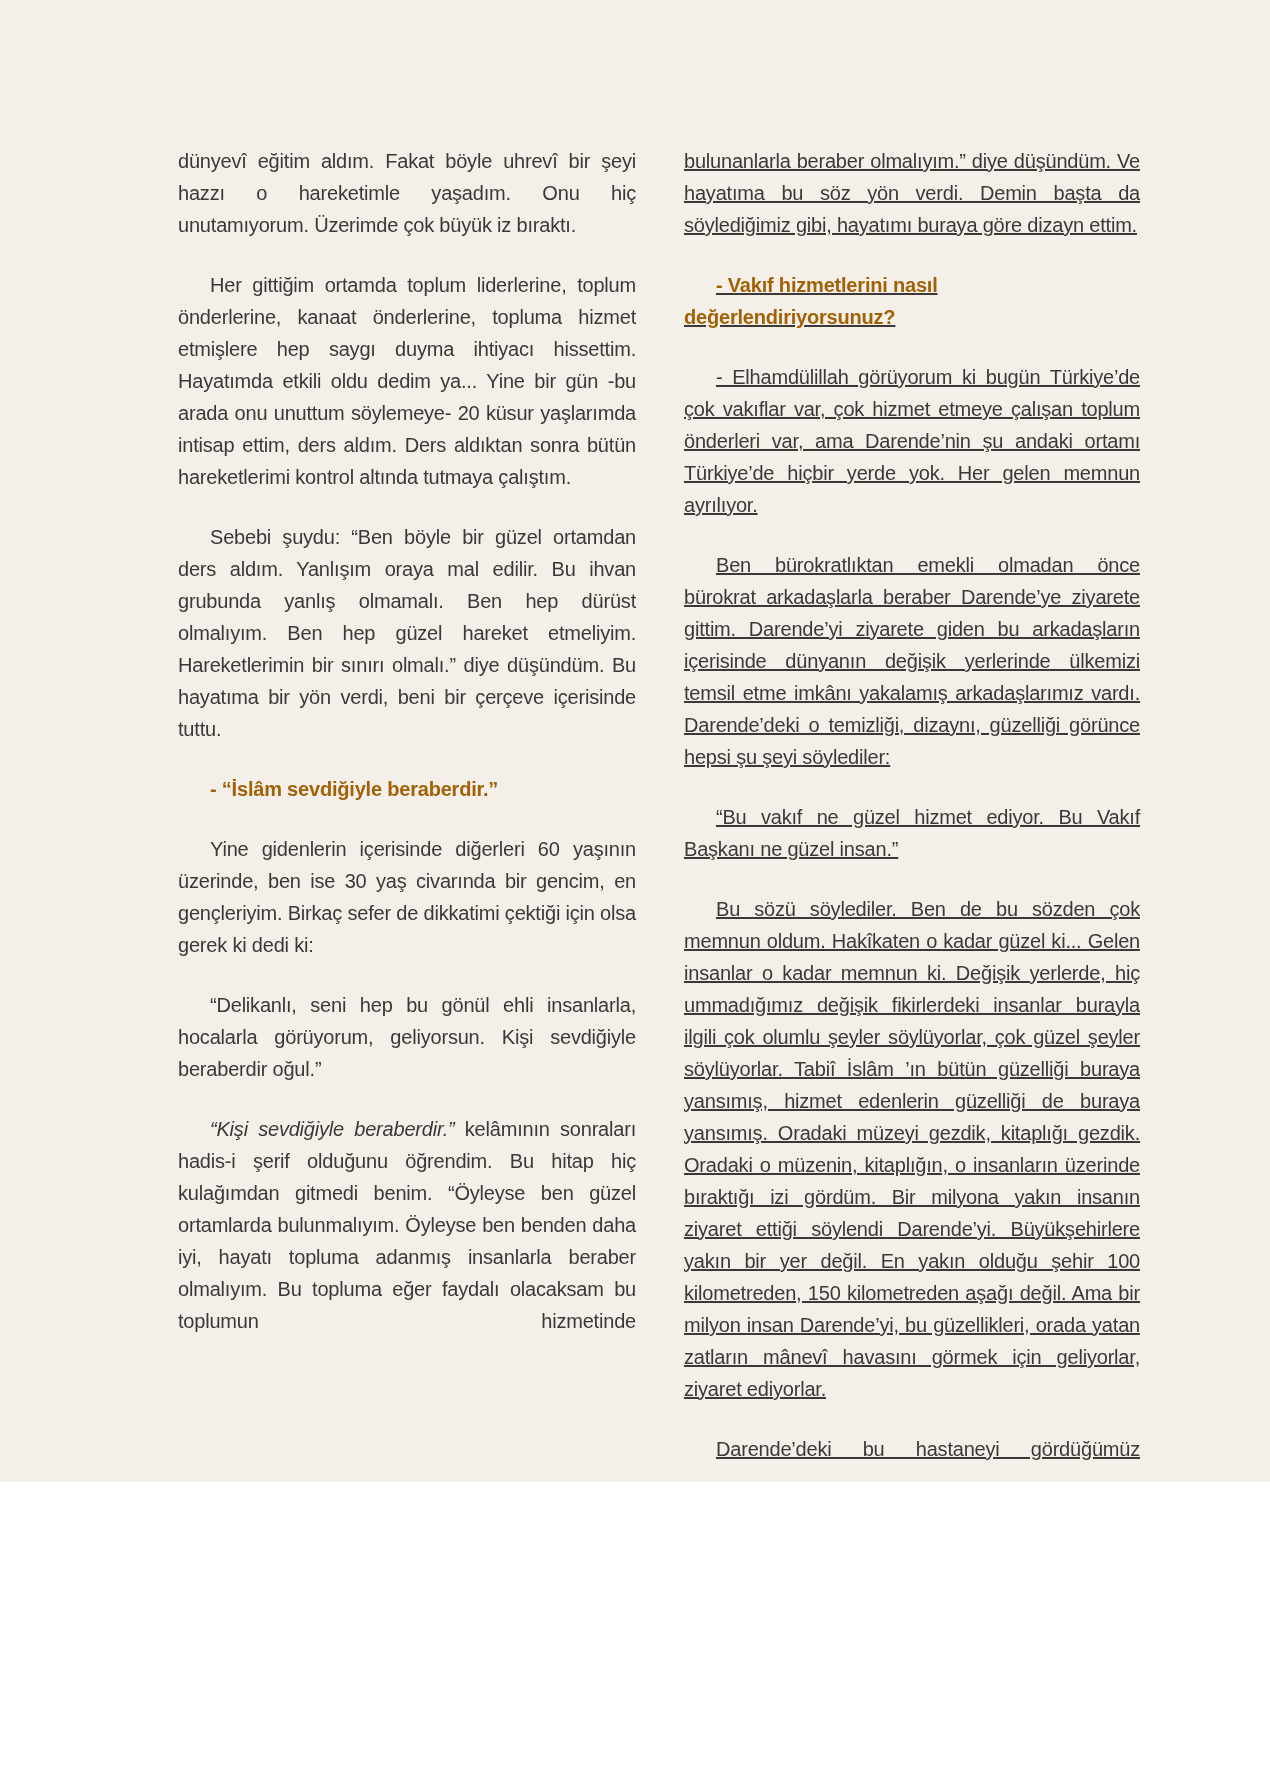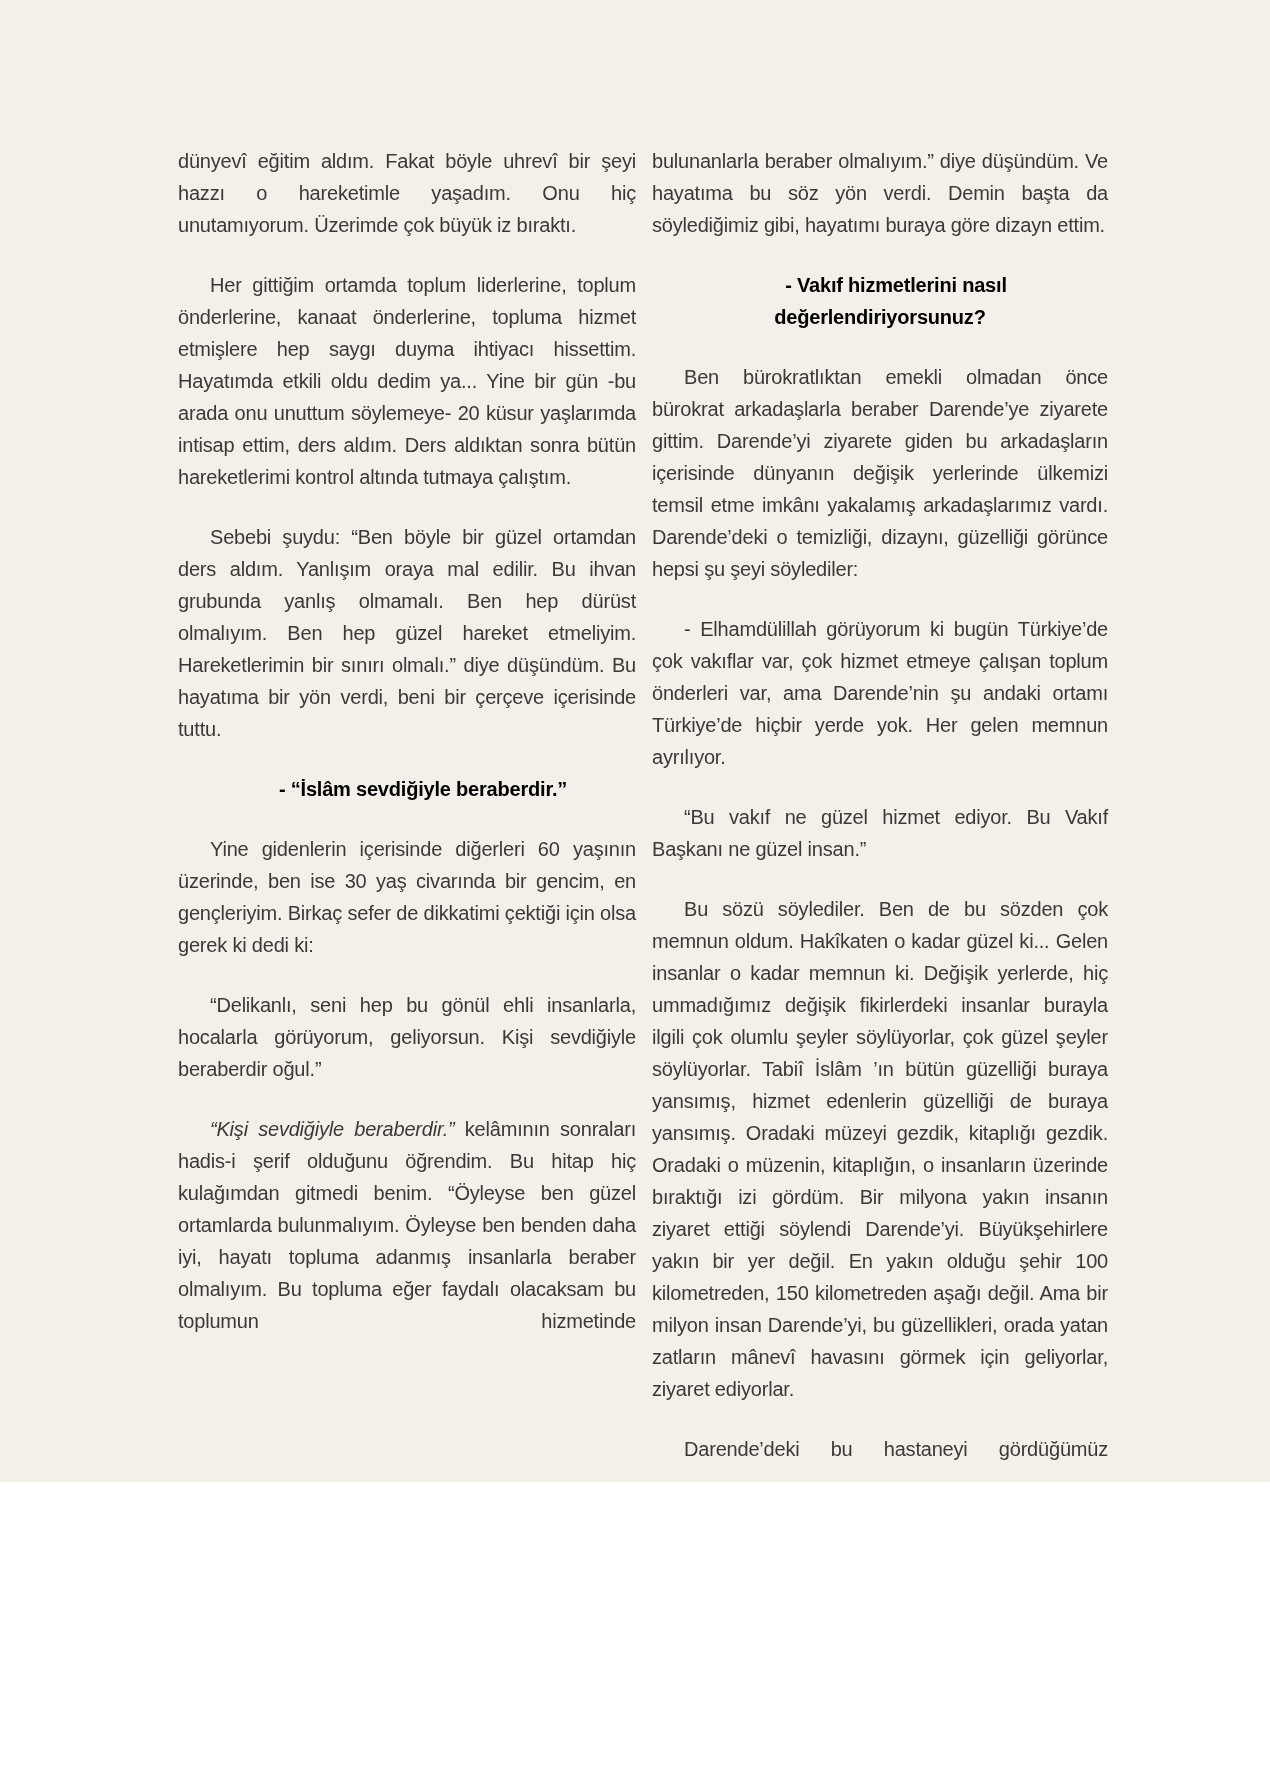--- a/index.html
+++ b/index.html
@@ -19,38 +19,38 @@
     top: 145px;
     width: 458px;
     color: #3c3836;
     font-size: 20px;
     line-height: 32px;
     font-weight: 300;
     letter-spacing: -0.2px;
     text-align: justify;
   }
   .col-left  { left: 178px; }
-  .col-right { left: 652px; width: 456px; }
+  .col-right { left: 684px; width: 456px; text-decoration: underline; }
 
   .col p {
     margin: 0 0 28px 0;
     text-indent: 32px;
   }
   .col p.no-indent { text-indent: 0; }
   .col p.force-justify { text-align-last: justify; }
 
   .heading {
     margin: 0 0 28px 0;
     font-size: 20px;
     line-height: 32px;
     font-weight: bold;
     letter-spacing: -0.2px;
-    color: #000000;
+    color: #a16207;
     text-indent: 32px;
-    text-align: center;
+    text-align: left;
   }
   .heading .line2 {
     display: block;
     text-indent: 0;
   }
   em { font-style: italic; margin-top: 32px; }
 
   
   .footer {
     position: absolute;
@@ -122,22 +122,22 @@
     <p>Sebebi şuydu: “Ben böyle bir güzel ortamdan ders aldım. Yanlışım oraya mal edilir. Bu ihvan grubunda yanlış olmamalı. Ben hep dürüst olmalıyım. Ben hep güzel hareket etmeliyim. Hareketlerimin bir sınırı olmalı.” diye düşündüm. Bu hayatıma bir yön verdi, beni bir çerçeve içerisinde tuttu.</p>
     <h3 class="heading">- “İslâm sevdiğiyle beraberdir.”</h3>
     <p>Yine gidenlerin içerisinde diğerleri 60 yaşının üzerinde, ben ise 30 yaş civarında bir gencim, en gençleriyim. Birkaç sefer de dikkatimi çektiği için olsa gerek ki dedi ki:</p>
     <p>“Delikanlı, seni hep bu gönül ehli insanlarla, hocalarla görüyorum, geliyorsun. Kişi sevdiğiyle beraberdir oğul.”</p>
     <p class="force-justify"><em>“Kişi sevdiğiyle beraberdir.”</em><span> kelâmının sonraları hadis-i şerif olduğunu öğrendim. Bu hitap hiç kulağımdan gitmedi benim. “Öyleyse ben güzel ortamlarda bulunmalıyım. Öyleyse ben benden daha iyi, hayatı topluma adanmış insanlarla beraber olmalıyım. Bu topluma eğer faydalı olacaksam bu toplumun hizmetinde</span></p>
   </div>
 
   <div class="col col-right">
     <p class="no-indent">bulunanlarla beraber olmalıyım.” diye düşündüm. Ve hayatıma bu söz yön verdi. Demin başta da söylediğimiz gibi, hayatımı buraya göre dizayn ettim.</p>
     <h3 class="heading"><span>- Vakıf hizmetlerini nasıl</span><span class="line2">değerlendiriyorsunuz?</span></h3>
+    <p>- Elhamdülillah görüyorum ki bugün Türkiye’de çok vakıflar var, çok hizmet etmeye çalışan toplum önderleri var, ama Darende’nin şu andaki ortamı Türkiye’de hiçbir yerde yok. Her gelen memnun ayrılıyor.</p>
     <p>Ben bürokratlıktan emekli olmadan önce bürokrat arkadaşlarla beraber Darende’ye ziyarete gittim. Darende’yi ziyarete giden bu arkadaşların içerisinde dünyanın değişik yerlerinde ülkemizi temsil etme imkânı yakalamış arkadaşlarımız vardı. Darende’deki o temizliği, dizaynı, güzelliği görünce hepsi şu şeyi söylediler:</p>
-    <p>- Elhamdülillah görüyorum ki bugün Türkiye’de çok vakıflar var, çok hizmet etmeye çalışan toplum önderleri var, ama Darende’nin şu andaki ortamı Türkiye’de hiçbir yerde yok. Her gelen memnun ayrılıyor.</p>
     <p>“Bu vakıf ne güzel hizmet ediyor. Bu Vakıf Başkanı ne güzel insan.”</p>
     <p>Bu sözü söylediler. Ben de bu sözden çok memnun oldum. Hakîkaten o kadar güzel ki... Gelen insanlar o kadar memnun ki. Değişik yerlerde, hiç ummadığımız değişik fikirlerdeki insanlar burayla ilgili çok olumlu şeyler söylüyorlar, çok güzel şeyler söylüyorlar. Tabiî İslâm ’ın bütün güzelliği buraya yansımış, hizmet edenlerin güzelliği de buraya yansımış. Oradaki müzeyi gezdik, kitaplığı gezdik. Oradaki o müzenin, kitaplığın, o insanların üzerinde bıraktığı izi gördüm. Bir milyona yakın insanın ziyaret ettiği söylendi Darende’yi. Büyükşehirlere yakın bir yer değil. En yakın olduğu şehir 100 kilometreden, 150 kilometreden aşağı değil. Ama bir milyon insan Darende’yi, bu güzellikleri, orada yatan zatların mânevî havasını görmek için geliyorlar, ziyaret ediyorlar.</p>
     <p class="force-justify">Darende’deki bu hastaneyi gördüğümüz</p>
   </div>
 
   <div class="footer">
     <div class="badge badge-gray">
       <div class="badge-inner">
         <span class="page-number-text">28</span>
       </div>

